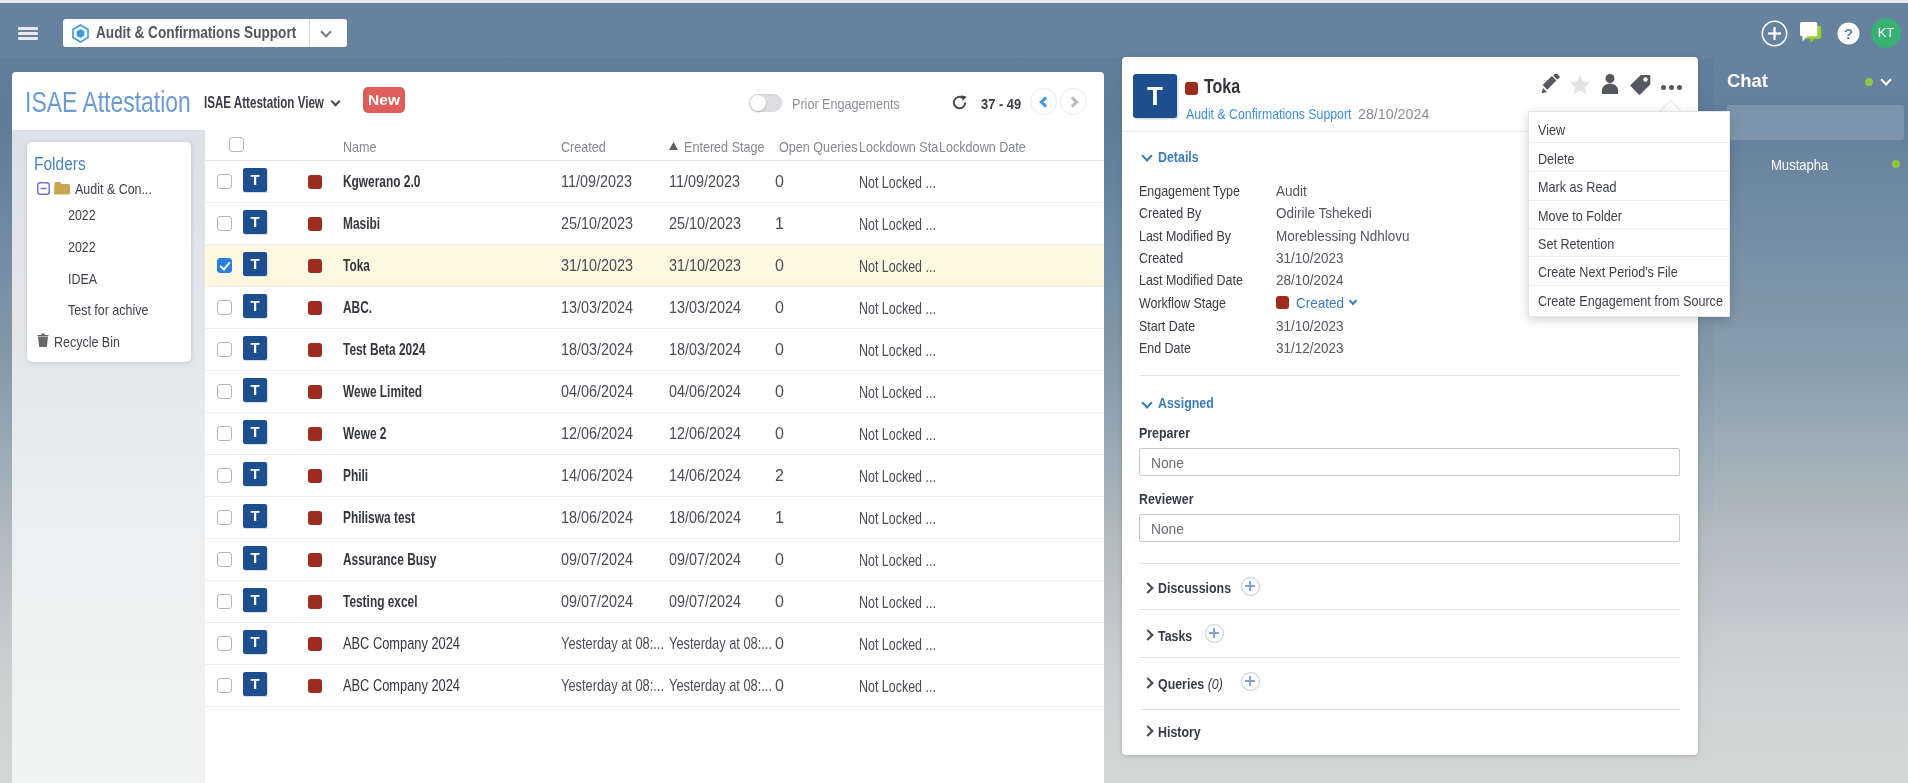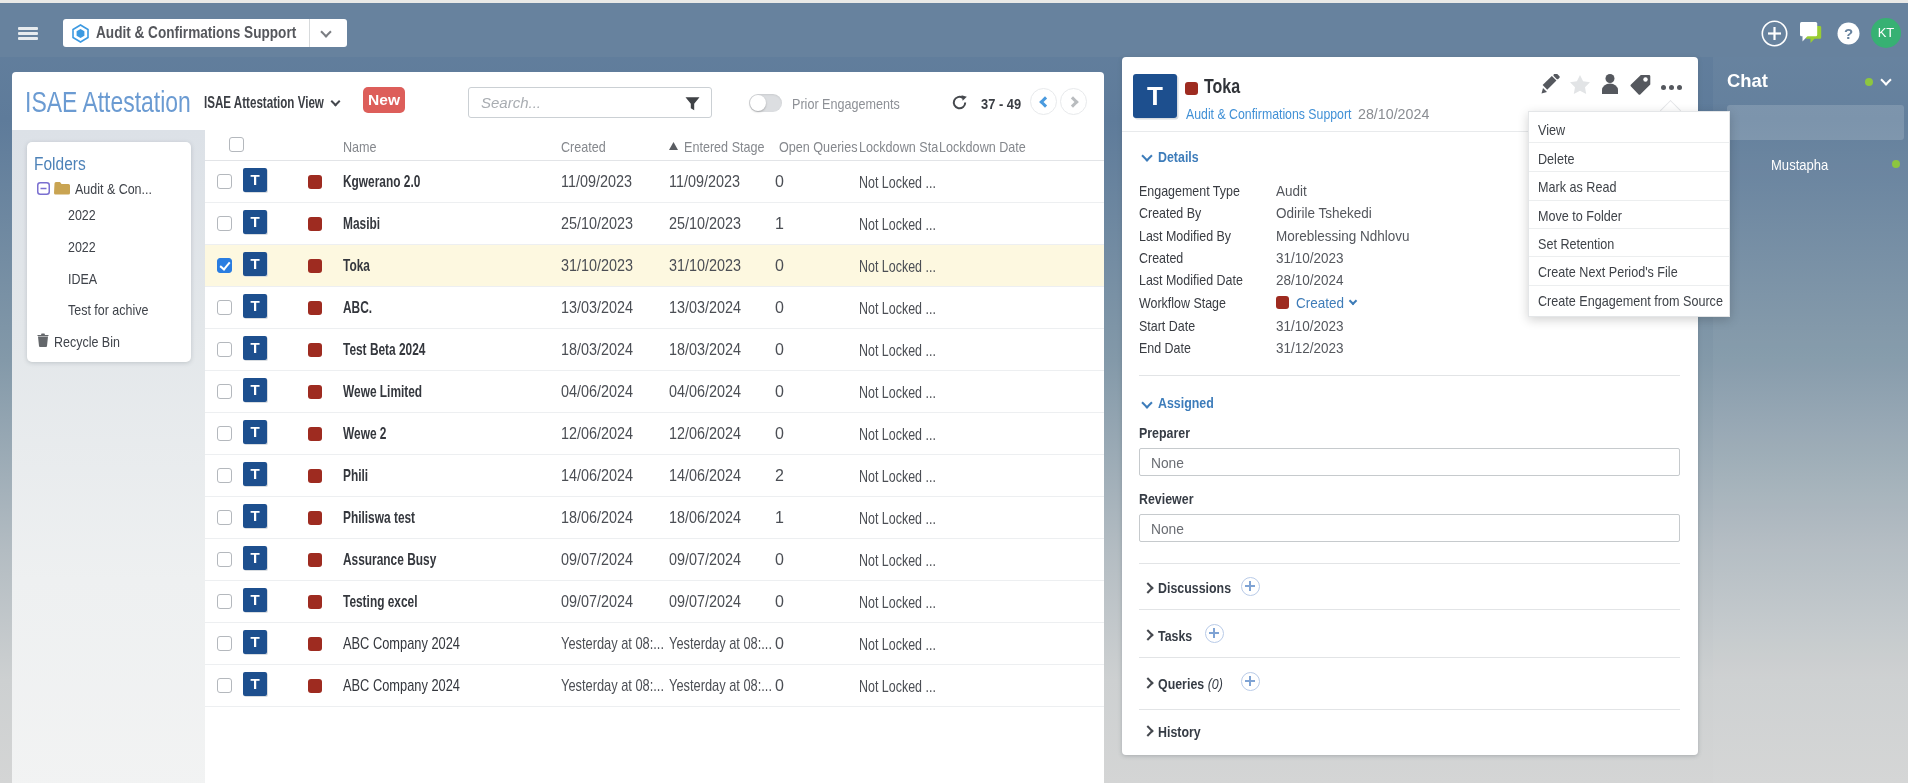--- a/index.html
+++ b/index.html
@@ -118,26 +118,20 @@
       <text x="11.5" y="16.5" text-anchor="middle" font-size="15" font-weight="bold" fill="#67829e" font-family="Liberation Sans">?</text>
     </svg>
     <div class="abs" style="left:1871px;top:15px;width:30px;height:30px;border-radius:50%;background:#37b173;color:#fff;font-size:13px;text-align:center;line-height:30px;">KT</div>
   </div>
 
   <div id="mainpanel" class="abs">
     <div id="title" class="abs">ISAE Attestation</div>
     <div id="viewsel" class="abs">ISAE Attestation View</div>
     <div class="chev d abs" style="left:320px;top:26px;width:7px;height:7px;border-color:#45484e"></div>
     <div id="newbtn" class="abs">New</div>
-    <div id="searchbox" class="abs">
-      <span class="ph">Search...</span>
-      <svg style="position:absolute;right:11px;top:8px" width="15" height="15" viewBox="0 0 15 15">
-        <path d="M0.5 1.2 L14.5 1.2 L9.2 7.8 L9.2 14.2 L5.8 12.2 L5.8 7.8 Z" fill="#3f4246"></path>
-      </svg>
-    </div>
     <div id="toggle" class="abs">
         <div class="knob"></div>
       </div>
     <div id="priorlbl" class="abs">Prior Engagements</div>
     <svg class="abs" style="left:940px;top:23px" width="15" height="15" viewBox="0 0 16 16">
       <path d="M 11.4 3.0 A 6.1 6.1 0 1 0 14.1 8.0" fill="none" stroke="#45484d" stroke-width="2.1"></path>
       <polygon points="10.1,0.2 15.8,1.9 11.4,6.0" fill="#45484d"></polygon>
     </svg>
     <div id="pagecount" class="abs">37 - 49</div>
     <div class="pgbtn abs" style="left:1018px"></div>

